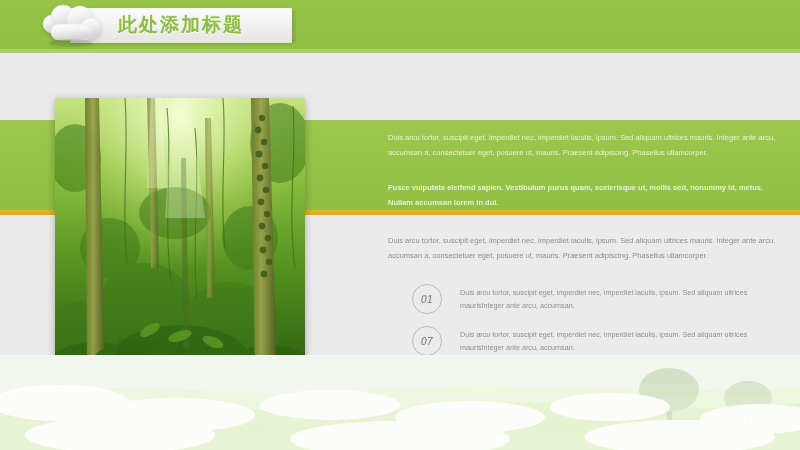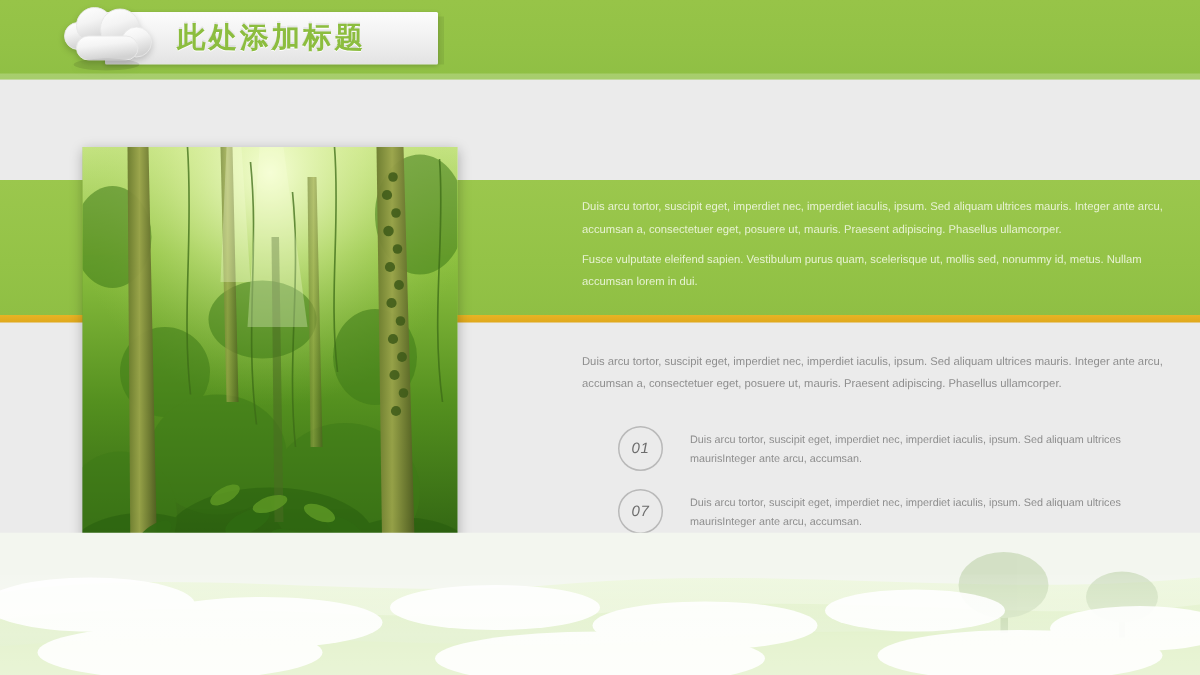--- a/index.html
+++ b/index.html
@@ -98,21 +98,21 @@
   .para-on-green {
     position: absolute;
     left: 388px; top: 131px;
     width: 398px;
     font-size: 7.5px;
     line-height: 14.5px;
     color: #eef6de;
     opacity: 0.92;
   }
   .para-on-green p { margin: 0; }
-  .para-on-green p + p { margin-top: 6px; }
+  .para-on-green p + p { margin-top: 21px; font-weight: bold; }
 
   .para-on-white {
     position: absolute;
     left: 388px; top: 234px;
     width: 398px;
     font-size: 7.5px;
     line-height: 14.5px;
     color: #8e8e8e;
   }
   .para-on-white p { margin: 0; }

